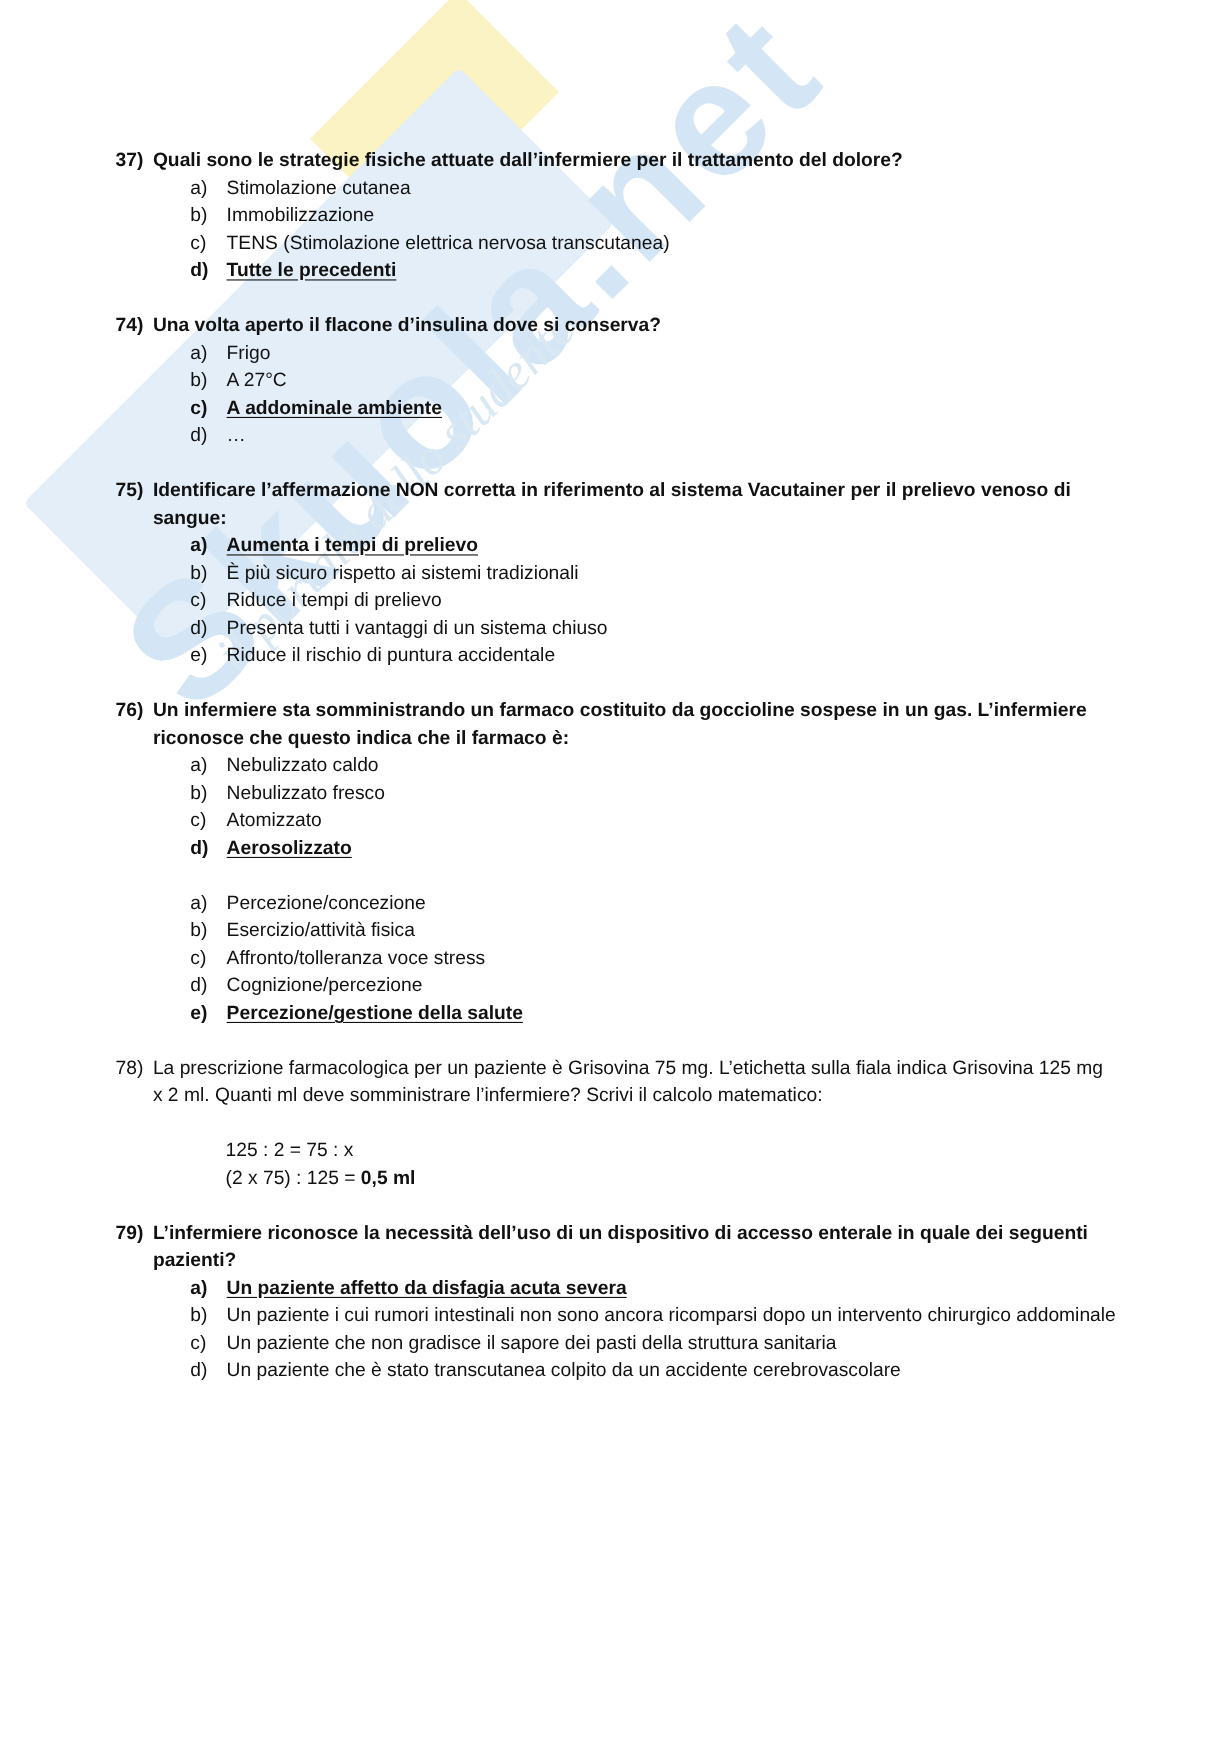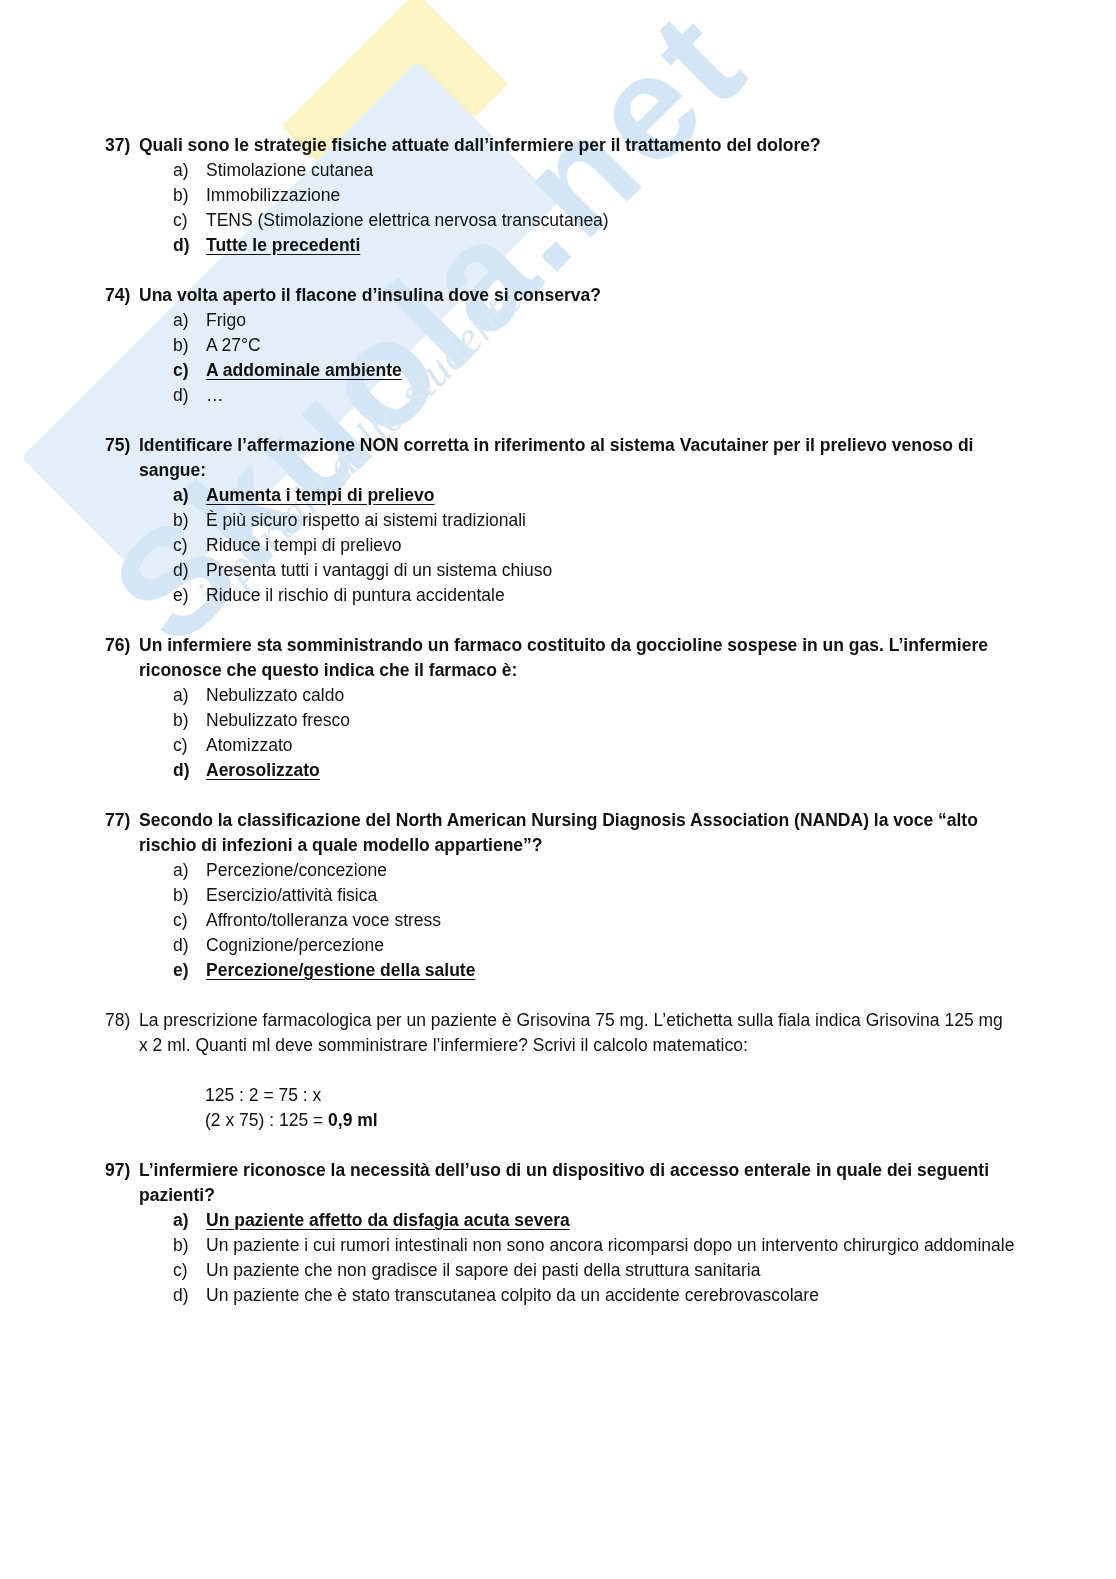--- a/index.html
+++ b/index.html
@@ -155,24 +155,20 @@
           <span class="opt-text">Atomizzato</span>
         </div>
       <div class="opt correct">
           <span class="opt-letter">d)</span>
           <span class="opt-text">Aerosolizzato</span>
         </div>
     </div>
   </div>
 
   <div class="question">
-    <div class="q-head bold">
-      <span class="q-num">77)</span>
-      <span class="q-text">Secondo la classificazione del North American Nursing Diagnosis Association (NANDA) la voce “alto rischio di infezioni a quale modello appartiene”?</span>
-    </div>
     <div class="options">
       <div class="opt">
           <span class="opt-letter">a)</span>
           <span class="opt-text">Percezione/concezione</span>
         </div>
       <div class="opt">
           <span class="opt-letter">b)</span>
           <span class="opt-text">Esercizio/attività fisica</span>
         </div>
       <div class="opt">
@@ -190,27 +186,27 @@
     </div>
   </div>
 
   <div class="question">
     <div class="q-head">
       <span class="q-num">78)</span>
       <span class="q-text">La prescrizione farmacologica per un paziente è Grisovina 75 mg. L’etichetta sulla fiala indica Grisovina 125 mg x 2 ml. Quanti ml deve somministrare l’infermiere? Scrivi il calcolo matematico:</span>
     </div>
     <div class="calc">
       <div>125 : 2 = 75 : x</div>
-      <div><span>(2 x 75) : 125 = </span><b>0,9 ml</b></div>
-    </div>
-  </div>
-
-  <div class="question">
-    <div class="q-head bold">
-      <span class="q-num">97)</span>
+      <div><span>(2 x 75) : 125 = </span><b>0,5 ml</b></div>
+    </div>
+  </div>
+
+  <div class="question">
+    <div class="q-head bold">
+      <span class="q-num">79)</span>
       <span class="q-text">L’infermiere riconosce la necessità dell’uso di un dispositivo di accesso enterale in quale dei seguenti pazienti?</span>
     </div>
     <div class="options">
       <div class="opt correct">
           <span class="opt-letter">a)</span>
           <span class="opt-text">Un paziente affetto da disfagia acuta severa</span>
         </div>
       <div class="opt">
           <span class="opt-letter">b)</span>
           <span class="opt-text">Un paziente i cui rumori intestinali non sono ancora ricomparsi dopo un intervento chirurgico addominale</span>

